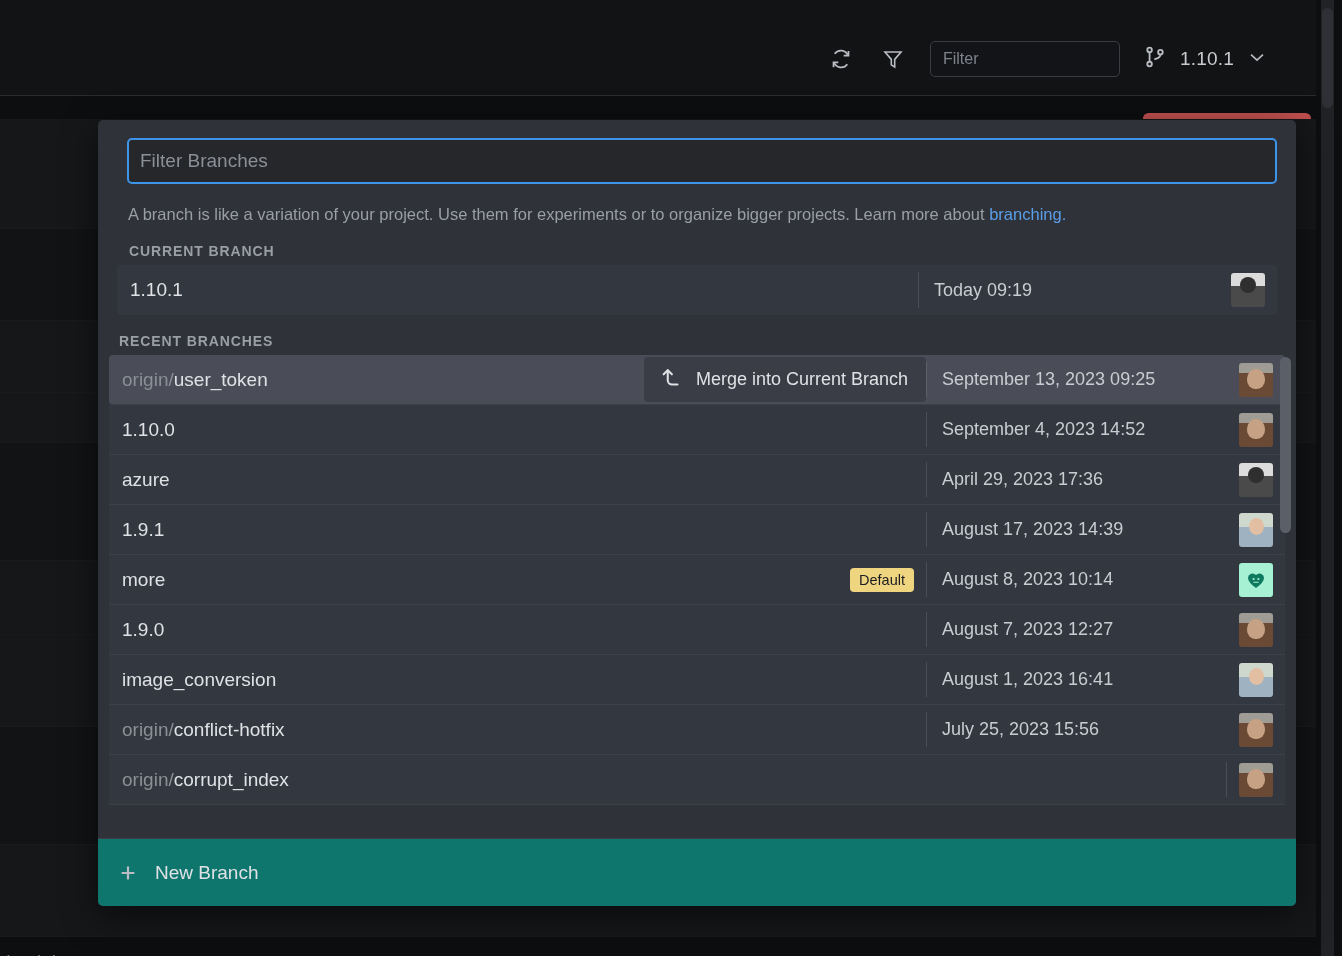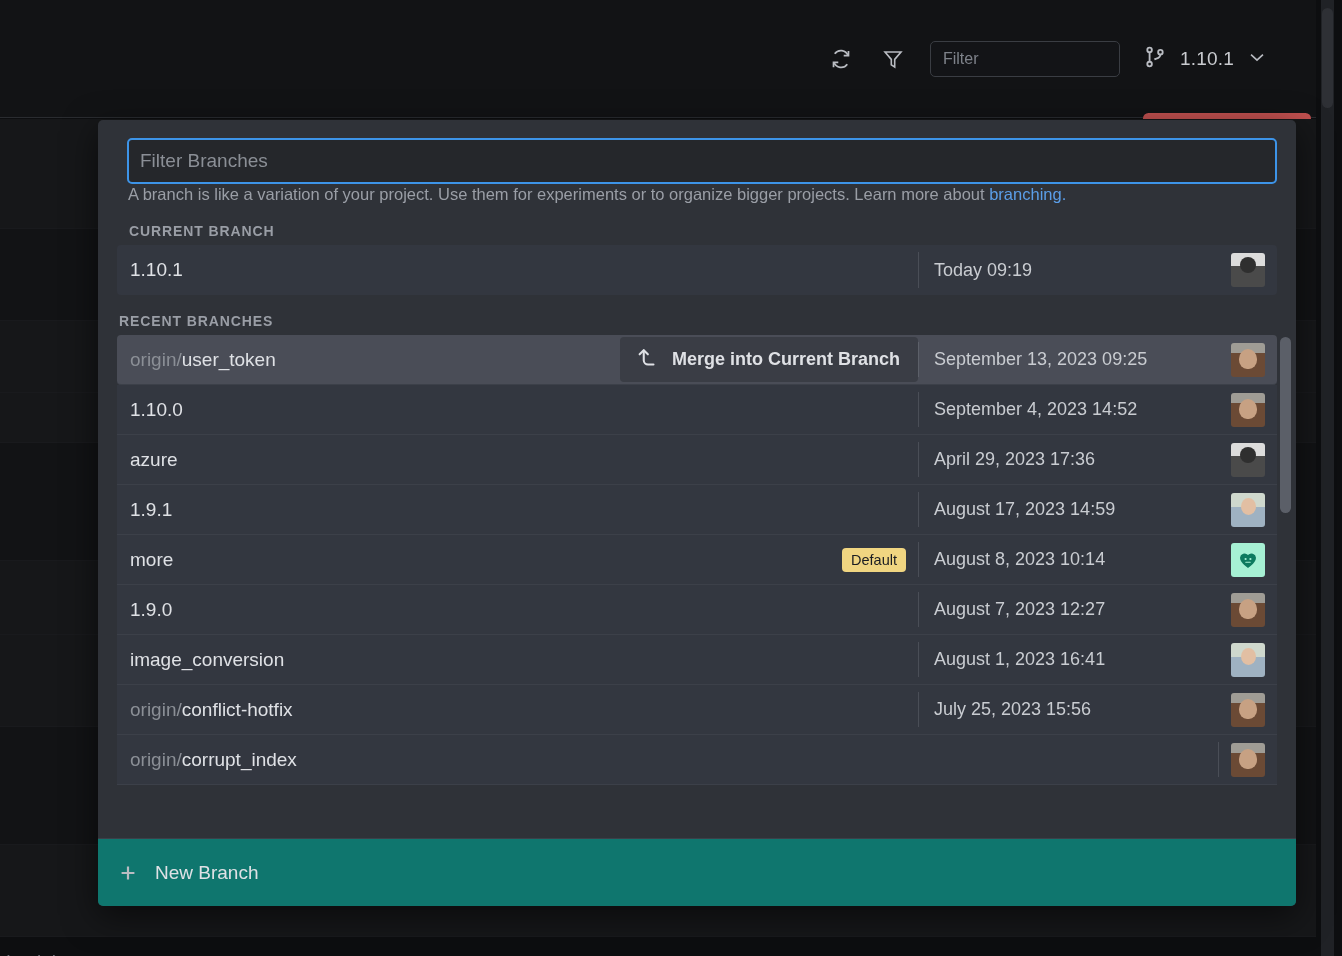--- a/index.html
+++ b/index.html
@@ -6,21 +6,21 @@
   html, body {
     width: 1342px; height: 956px;
     background: #0d0e10;
     font-family: "Liberation Sans", sans-serif;
     overflow: hidden;
   }
   #root { position: relative; width: 1342px; height: 956px; background: #0d0e10; }
 
   
   .bg-toolbar {
-    position: absolute; left: 0; top: 0; width: 1316px; height: 118px;
+    position: absolute; left: 0; top: 0; width: 1316px; height: 96px;
     background: #121315;
     border-bottom: 1px solid #2a2c30;
   }
   .bg-toolbar-right {
     position: absolute; right: 26px; top: 0; height: 118px;
     display: flex; align-items: center; gap: 22px; padding-right: 22px;
   }
   .tb-icon { width: 30px; height: 30px; color: #b9bcc2; display: flex; align-items: center; justify-content: center; }
   .tb-filterbox {
     width: 190px; height: 36px; border: 1px solid #3a3d43; border-radius: 5px;
@@ -70,30 +70,30 @@
     background: #25272b;
     border: 2px solid #3d94e8;
     border-radius: 5px;
     color: #d8dade; font-size: 19px;
     font-family: "Liberation Sans", sans-serif;
     padding: 0 11px;
     outline: none;
   }
   .filter-input::placeholder { color: #8b8f96; }
   .desc {
-    margin: 0 1px 0 1px; font-size: 16.5px; color: #9a9ea6; line-height: 1.3;
+    margin: 20px 1px 0 1px; font-size: 16.5px; color: #9a9ea6; line-height: 1.3;
   }
   .desc a { color: #5b9ee8; text-decoration: none; }
   .sec-label {
     font-size: 14px; letter-spacing: .9px; color: #9a9ea6; font-weight: 600;
     margin: 18px 0 6px 2px;
   }
 
   .scroll-area {
-    position: relative; flex: 1; overflow: hidden; padding: 0 19px;
+    position: relative; flex: 1; overflow: hidden; padding: 0 11px;
   }
   .list { position: relative; }
 
   .row {
     position: relative;
     display: flex; align-items: stretch;
     height: 50px;
     background: #333740;
     border-bottom: 1px solid #3c4049;
   }
@@ -130,21 +130,21 @@
 
   .badge {
     background: #f0d581; color: #1b1d22; font-size: 14.5px; font-weight: normal;
     border-radius: 4px; padding: 4px 9px; margin-right: 12px; white-space: nowrap;
   }
 
   .merge-btn {
     position: absolute; right: 0; top: 2px; bottom: 2px;
     display: flex; align-items: center; gap: 12px;
     background: #3a3d45; border-radius: 4px; padding: 0 18px 0 14px;
-    color: #dfe1e5; font-size: 18px; white-space: nowrap; font-weight: bold;
+    color: #dfe1e5; font-size: 18px; white-space: nowrap;
   }
 
   .inner-scroll-track {
     position: absolute; right: 5px; top: 0; width: 11px; bottom: 0;
   }
   .inner-scroll-thumb {
     position: absolute; right: 5px; top: 2px; width: 11px; height: 176px;
     background: #5b5f68; border-radius: 6px;
   }
 
@@ -280,21 +280,21 @@
             <div class="row-date">April 29, 2023 17:36</div>
             <div class="row-avatar">
               <div class="avatar av-a"></div>
             </div>
           </div>
           <div class="row">
             <div class="row-name">
               <span>1.9.1</span>
             </div>
             <div class="row-sep"></div>
-            <div class="row-date">August 17, 2023 14:59</div>
+            <div class="row-date">August 17, 2023 14:39</div>
             <div class="row-avatar">
               <div class="avatar av-c"></div>
             </div>
           </div>
           <div class="row">
             <div class="row-name">
               <span>more</span>
               <span style="flex: 1 1 0%;"></span>
               <span class="badge">Default</span>
             </div>

